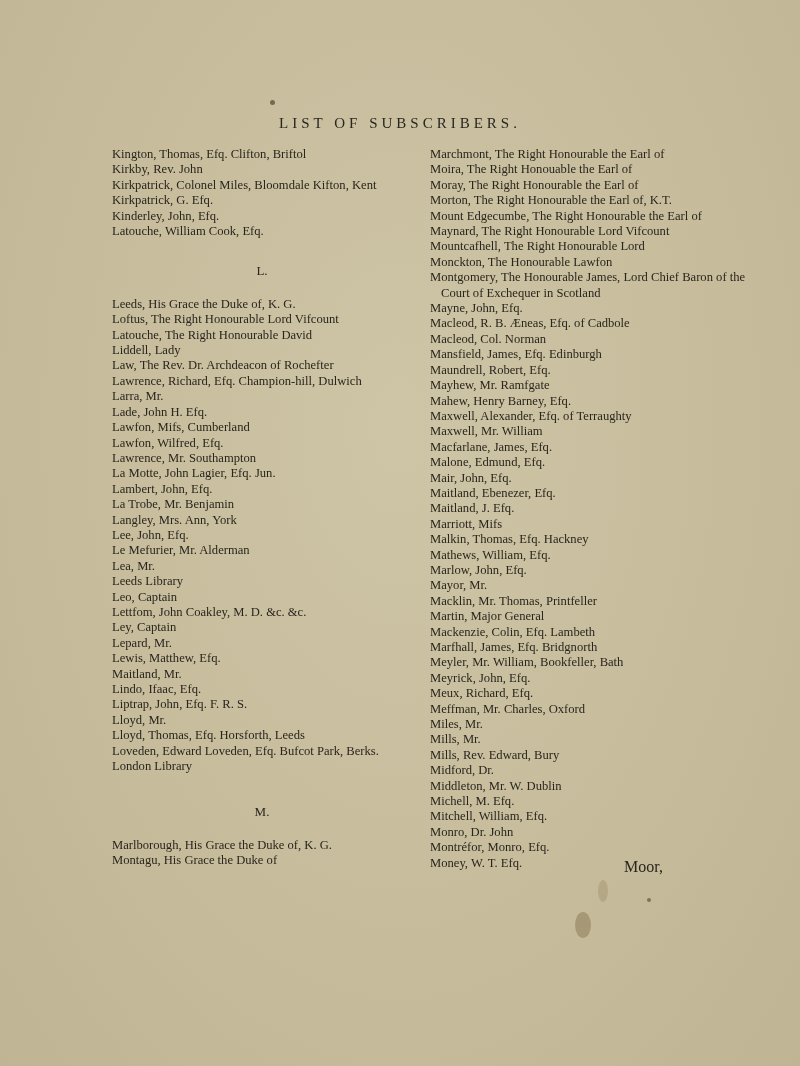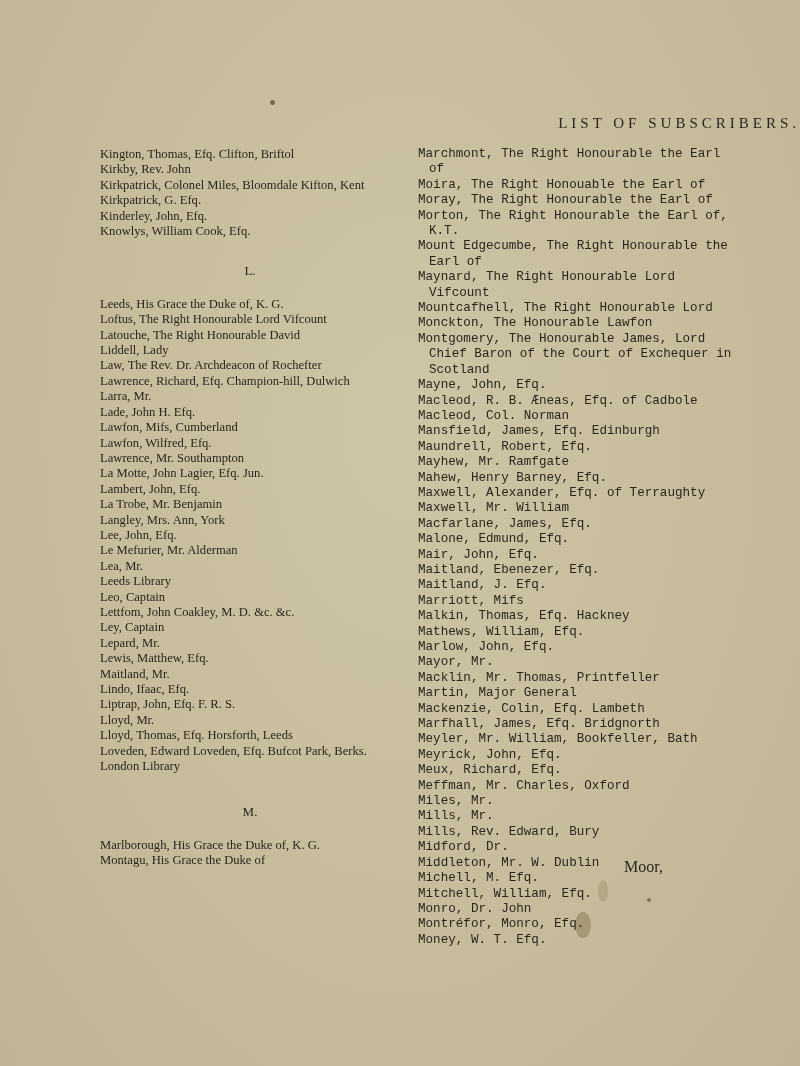--- a/index.html
+++ b/index.html
@@ -6,28 +6,28 @@
     body {
       width: 800px; height: 1066px; overflow: hidden;
       background: #c9bf9f;
       background-image: radial-gradient(ellipse at 50% 40%, #cec5a6 0%, #c6bc9c 60%, #bfb595 100%);
       font-family: "Liberation Serif", "DejaVu Serif", serif;
       color: #2a251d;
       position: relative;
     }
     .heading {
       position: absolute; top: 115px; left: 0; width: 800px;
-      text-align: right; font-size: 15px; letter-spacing: 4px;
+      text-align: center; font-size: 15px; letter-spacing: 4px;
       color: #2a261f;
     }
     .col {
-      position: absolute; top: 147px; font-size: 12.6px; line-height: 15.4px;
+      position: absolute; top: 147px; font-size: 12.6px; line-height: 15.4px; margin-left: 12px;
     }
     .col.left { left: 100px; width: 300px; }
-    .col.right { left: 418px; width: 316px; font-family: Liberation Mono, monospace; }
+    .col.right { left: 418px; width: 316px; }
     .entry { padding-left: 11px; text-indent: -11px; white-space: normal; }
     .letter { text-align: center; margin: 10px 0 18px 0; font-size: 13px; }
     .catchword { position: absolute; top: 858px; left: 624px; font-size: 16px; }
     .spot { position: absolute; border-radius: 50%; background: rgba(110,90,50,0.35); }
   </style>
 </head>
 <body>
 
 <div class="spot" style="top:100px;left:270px;width:5px;height:5px;background:rgba(80,70,50,0.7)"></div>
 <div class="spot" style="top:912px;left:575px;width:16px;height:26px"></div>
@@ -36,21 +36,21 @@
 
 <div class="heading">LIST OF SUBSCRIBERS.</div>
 
 <div class="col left">
   <div>
     <div class="entry">Kington, Thomas, Efq. Clifton, Briftol</div>
     <div class="entry">Kirkby, Rev. John</div>
     <div class="entry">Kirkpatrick, Colonel Miles, Bloomdale Kifton, Kent</div>
     <div class="entry">Kirkpatrick, G. Efq.</div>
     <div class="entry">Kinderley, John, Efq.</div>
-    <div class="entry">Knowlys, William Cook, Efq.</div>
+    <div class="entry">Latouche, William Cook, Efq.</div>
   </div>
   <div class="letter" style="margin-top:24px">L.</div>
   <div>
     <div class="entry">Leeds, His Grace the Duke of, K. G.</div>
     <div class="entry">Loftus, The Right Honourable Lord Vifcount</div>
     <div class="entry">Latouche, The Right Honourable David</div>
     <div class="entry">Liddell, Lady</div>
     <div class="entry">Law, The Rev. Dr. Archdeacon of Rochefter</div>
     <div class="entry">Lawrence, Richard, Efq. Champion-hill, Dulwich</div>
     <div class="entry">Larra, Mr.</div>

